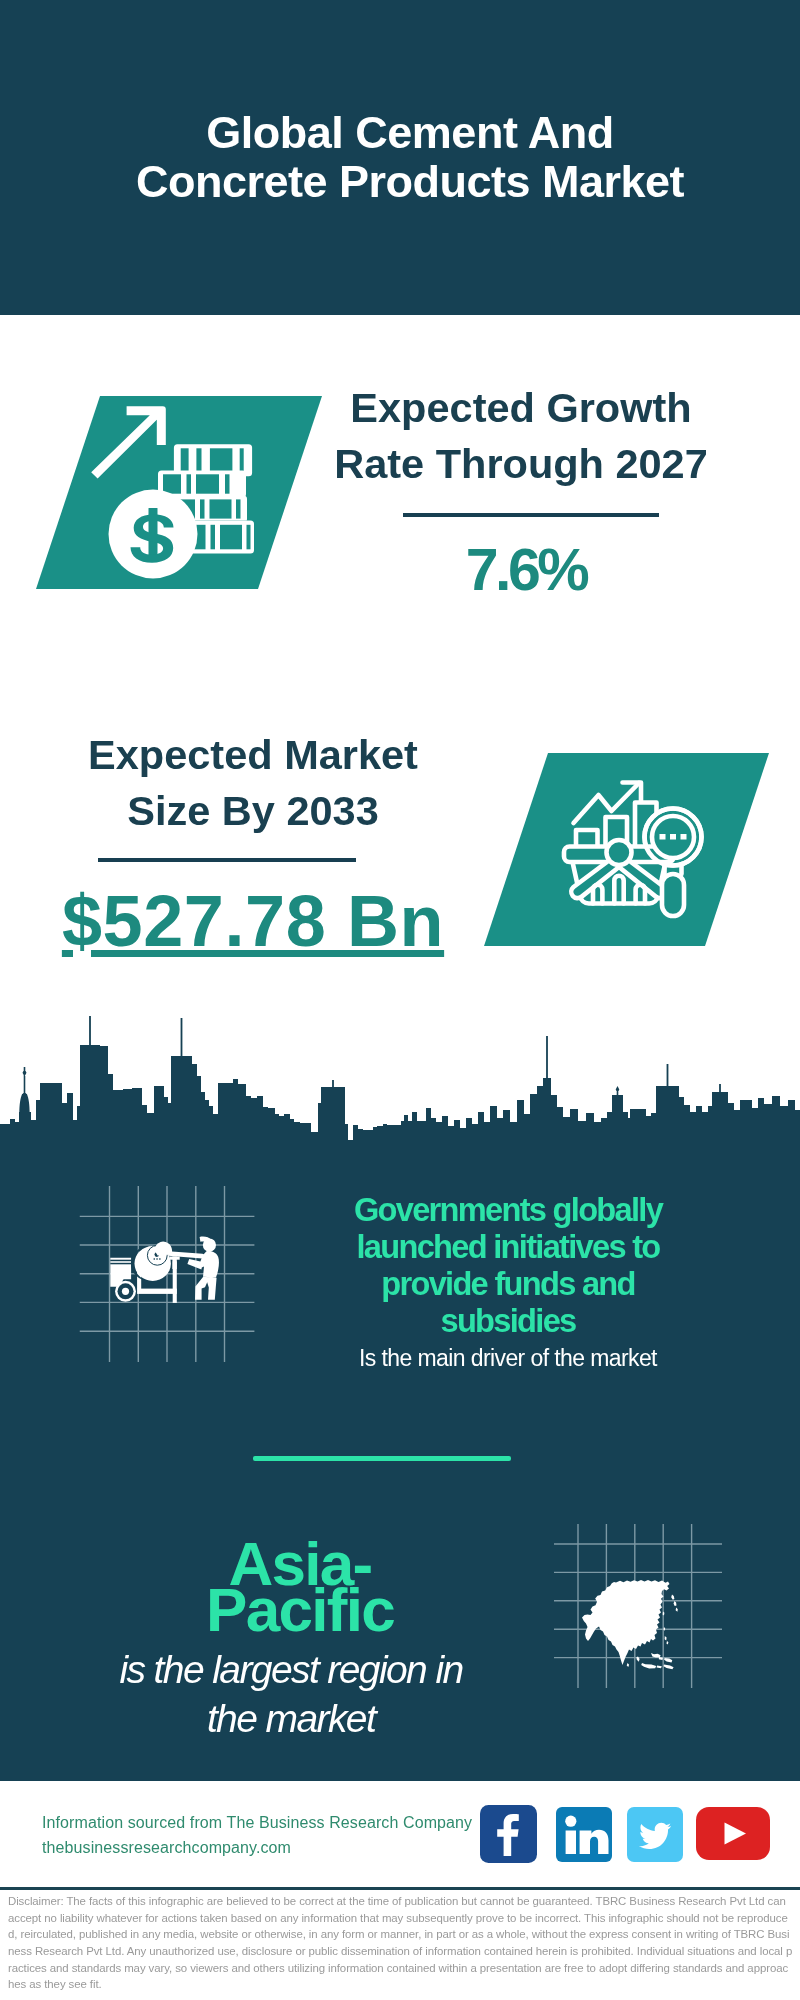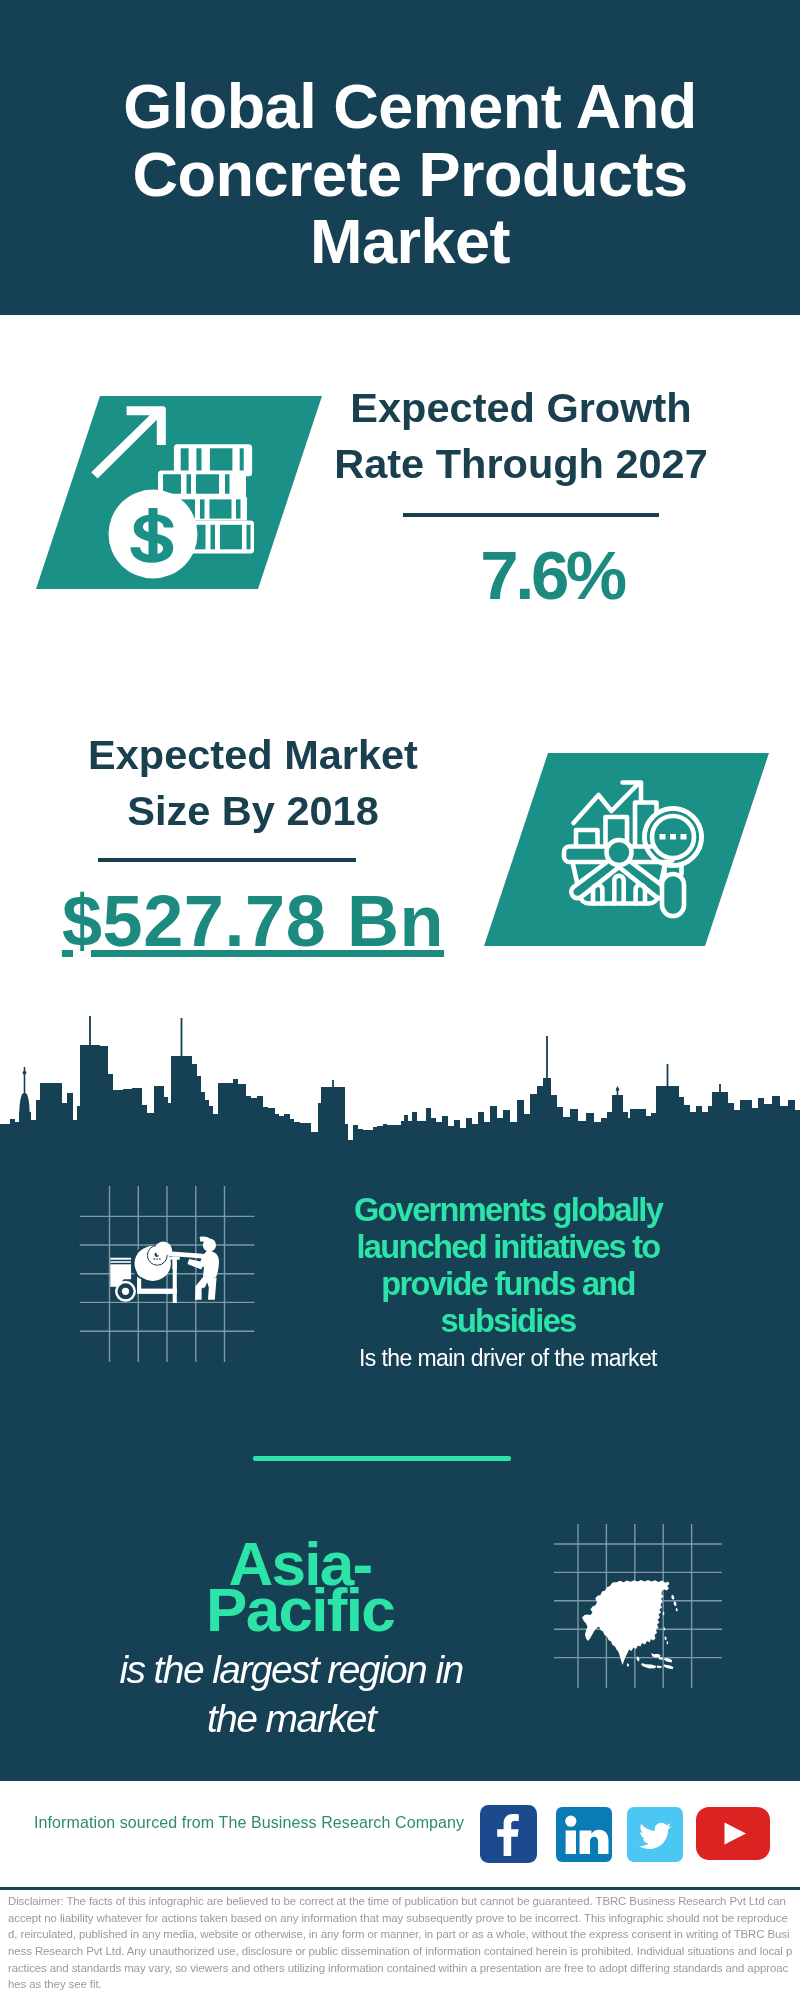--- a/index.html
+++ b/index.html
@@ -2,38 +2,38 @@
 <html><head>
 <meta charset="utf-8">
 <style>
   html,body{margin:0;padding:0;background:#fff;}
   body{width:800px;height:2000px;position:relative;overflow:hidden;
        font-family:"Liberation Sans",sans-serif;-webkit-font-smoothing:antialiased;}
   .abs{position:absolute;}
 
   
   #header{left:0;top:0;width:800px;height:315px;background:#164154;}
-  #header-title{position:absolute;left:110px;top:17px;width:600px;height:315px;
+  #header-title{position:absolute;left:110px;top:0;width:600px;height:315px;
       display:flex;align-items:center;justify-content:center;text-align:center;
-      color:#fff;font-size:63px;font-weight:bold;line-height:1.077;letter-spacing:-0.5px;}
+      color:#fff;font-size:45px;font-weight:bold;line-height:1.077;letter-spacing:-0.5px;}
 
 
   
   #dark-section{left:0;top:1140px;width:800px;height:641px;background:#164154;}
   #skyline{left:0;top:1000px;width:800px;height:180px;}
   
   .dk-hl{position:absolute;text-align:center;color:#2ce3a8;font-size:32.6px;
       font-weight:bold;line-height:37px;letter-spacing:-1.7px;}
   .dk-cap{position:absolute;text-align:center;color:#ffffff;font-size:23px;
       font-weight:normal;line-height:38px;letter-spacing:-0.6px;}
   #green-rule{position:absolute;height:5px;background:#2ce3a8;border-radius:2px;}
   .grid-icon line{stroke:#7d99a5;stroke-width:1.4;}
 
   
-  #footer-src{position:absolute;color:#2f8b6e;font-size:16px;line-height:24.5px;letter-spacing:0.1px;}
+  #footer-src{position:absolute;color:#2f8b6e;font-size:16px;line-height:24.5px;letter-spacing:0.1px;margin-left:8px;}
   #disclaimer-rule{position:absolute;height:3.6px;background:#1b4452;}
   #disclaimer{position:absolute;color:#9a9a9a;font-size:11.45px;line-height:16.65px;
       text-align:left;word-break:break-all;letter-spacing:-0.09px;}
 
   
   .para{position:absolute;background:#1a9087;}
   .stat-label{position:absolute;text-align:center;color:#1a4050;
       font-size:41.5px;font-weight:bold;line-height:56px;}
   .stat-rule{position:absolute;height:4px;background:#183f51;}
   .stat-value{position:absolute;text-align:center;color:#1d8a7f;
@@ -105,20 +105,21 @@
 
     <path d="M102.6 40.8 l6.0 1.0 l-0.8 9.4 l-1.0 12.6 h-6.8 l0.8 -12.2 l-3.0 -9.6 z"></path>
   </g>
 </svg>
 <div class="dk-hl" style="left:338px;top:1191px;width:340px;">Governments globally launched initiatives to provide funds and subsidies</div>
 <div class="dk-cap" style="left:328px;top:1339px;width:360px;">Is the main driver of the market</div>
 <div id="green-rule" class="abs" style="left:253px;top:1456px;width:258px;"></div>
 
 <div id="footer-src" class="abs" style="left:34px;top:1811px;width:460px;">
   <div>Information sourced from The Business Research Company</div>
+  <div>thebusinessresearchcompany.com</div>
 </div>
 <svg class="abs" style="left:480px;top:1805px;width:57px;height:58px;" viewBox="0 0 57 58">
   <rect x="0" y="0" width="57" height="58" rx="8.5" fill="#1b4a8e"></rect>
   <path fill="#ffffff" d="M31.2 51 V31.8 h6.4 l1 -7.5 h-7.4 v-4.8 c0 -2.2 0.6 -3.6 3.7 -3.6 h3.9 V9.2
         c-0.7 -0.1 -3 -0.3 -5.7 -0.3 c-5.6 0 -9.5 3.4 -9.5 9.7 v5.7 h-6.4 v7.5 h6.4 V51 z"></path>
 </svg>
 <svg class="abs" style="left:556px;top:1807px;width:56px;height:55px;" viewBox="0 0 56 55">
   <rect x="0" y="0" width="56" height="55" rx="6" fill="#0b7bb5"></rect>
   <g fill="#ffffff">
     <circle cx="14.8" cy="14.2" r="5.6"></circle>
@@ -253,21 +254,21 @@
   </g>
 
   <circle cx="65" cy="138" r="44.5" fill="#ffffff"></circle>
   <g fill="#1a9087">
     <rect x="60.5" y="112" width="9" height="52" rx="0.5"></rect>
     <path d="M65 118.5 c-11.8 0 -19.3 5.4 -19.3 13.3 c0 8.3 6.5 11.9 18.3 14 c7.9 1.4 11.1 3.2 11.1 6.8 c0 3.6 -4.3 6.1 -11.1 6.1 c-7.5 0 -11.8 -2.9 -11.8 -7.5 h-9.7 c0 9.3 8.2 15.5 21.5 15.5 c13.3 0 21.2 -6.1 21.2 -14.7 c0 -8.6 -6.8 -12.6 -19.4 -14.7 c-7.9 -1.4 -10.8 -2.9 -10.8 -6.5 c0 -3.6 3.6 -6.1 10.4 -6.1 c6.8 0 10.4 2.9 10.4 6.8 h9.7 c0 -8.2 -7.9 -13.3 -20.5 -13.3 z"></path>
   </g>
 </svg>
 <div class="stat-label" style="left:331px;top:380px;width:380px;">Expected Growth Rate Through 2027</div>
 <div class="stat-rule" style="left:403px;top:513px;width:256px;"></div>
-<div class="stat-value" style="left:362px;top:541px;width:380px;font-size:69px;letter-spacing:-3.5px;">7.6%</div>
+<div class="stat-value" style="left:336px;top:541px;width:380px;font-size:59px;letter-spacing:-3.5px;">7.6%</div>
 
 <div class="para" style="left:484px;top:753px;width:285px;height:193px;
             clip-path:polygon(64px 0,285px 0,221px 193px,0 193px);"></div>
 <svg class="abs" style="left:560px;top:770px;width:148px;height:152px;" viewBox="0 0 148 152" fill="none" stroke="#ffffff" stroke-width="4.6" stroke-linecap="round" stroke-linejoin="round">
 
   <g>
     <path d="M13.5 53 L38.5 25 L51.5 41 L79 13"></path>
     <path d="M62.5 12.5 h18.5 v19"></path>
   </g>
 
@@ -299,15 +300,15 @@
     <rect x="102" y="104" width="22" height="42" rx="11" fill="#1a9087" stroke="#ffffff"></rect>
     <circle cx="113" cy="67" r="28.5" fill="none" stroke="#ffffff"></circle>
     <circle cx="113" cy="67" r="21" fill="#1a9087" stroke="#ffffff"></circle>
   </g>
   <g fill="#ffffff" stroke="none">
     <rect x="99.5" y="64" width="6" height="5.5"></rect>
     <rect x="110" y="64" width="6" height="5.5"></rect>
     <rect x="120.5" y="64" width="6" height="5.5"></rect>
   </g>
 </svg>
-<div class="stat-label" style="left:63px;top:727px;width:380px;">Expected Market Size By 2018</div>
+<div class="stat-label" style="left:63px;top:727px;width:380px;">Expected Market Size By 2033</div>
 <div class="stat-rule" style="left:98px;top:858px;width:258px;"></div>
 <div class="stat-value" style="left:53px;top:885px;width:400px;font-size:72px;letter-spacing:0.6px;text-decoration:underline;">$527.78 Bn</div>
 
 </body></html>

